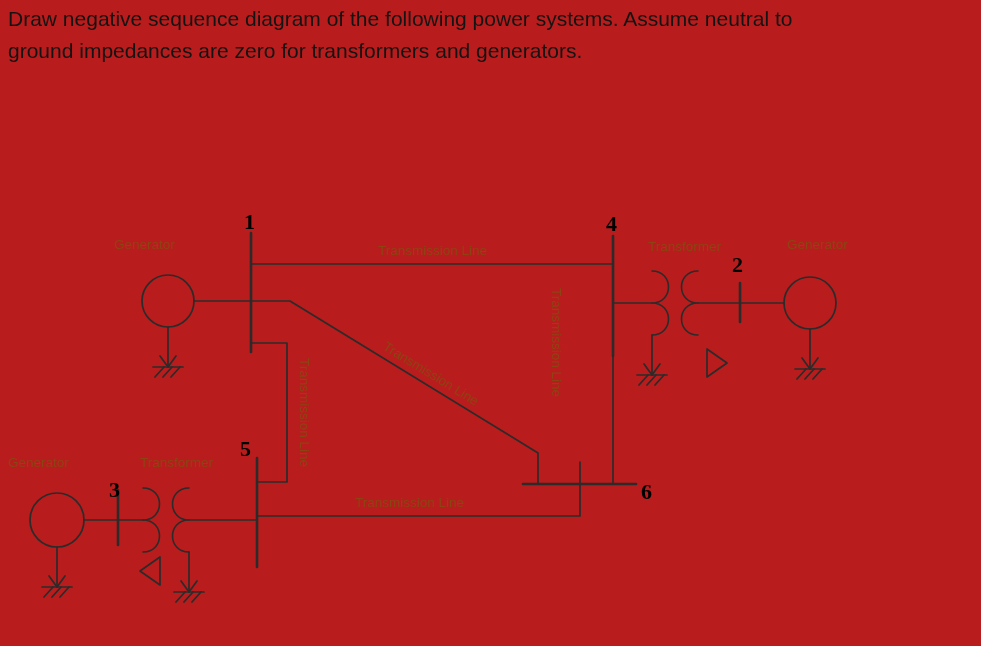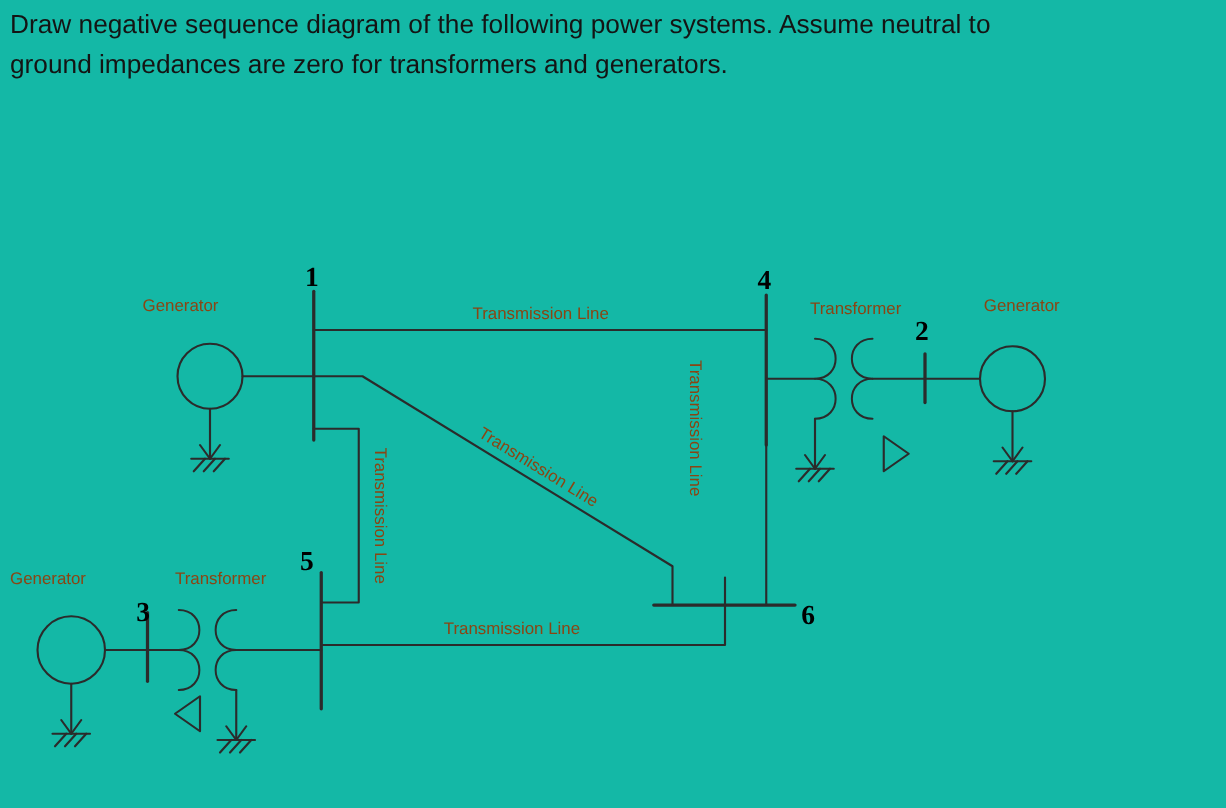--- a/index.html
+++ b/index.html
@@ -1,16 +1,16 @@
 <!DOCTYPE html>
 <html style="--label: #8B4513; --stroke: #2b2b2b; --title: #141414;"><head>
 <meta charset="utf-8">
 <style>
   html,body{margin:0;padding:0;background:#ffffff;}
-  .page{position:relative;width:981px;height:646px;background:#14b8a6;overflow:hidden;
+  .page{position:relative;width:981px;height:646px;background:#b91c1c;overflow:hidden;
         font-family:"Liberation Sans",sans-serif;}
   svg :is(line,path,circle){stroke:var(--stroke,#2b2b2b);fill:none;stroke-width:1.7;stroke-linecap:round;stroke-linejoin:round;}
   svg .bus{stroke-width:2.6;}
   svg .coil{stroke-width:1.6;}
   svg text{stroke:none;}
   .title{font:21px "Liberation Sans",sans-serif;fill:var(--title,#141414);}
   .lbl{font:13.5px "Liberation Sans",sans-serif;fill:var(--label,#8B4513);}
   .busnum{font:700 22px "Liberation Serif",serif;fill:#000;}
 </style>
 </head>

